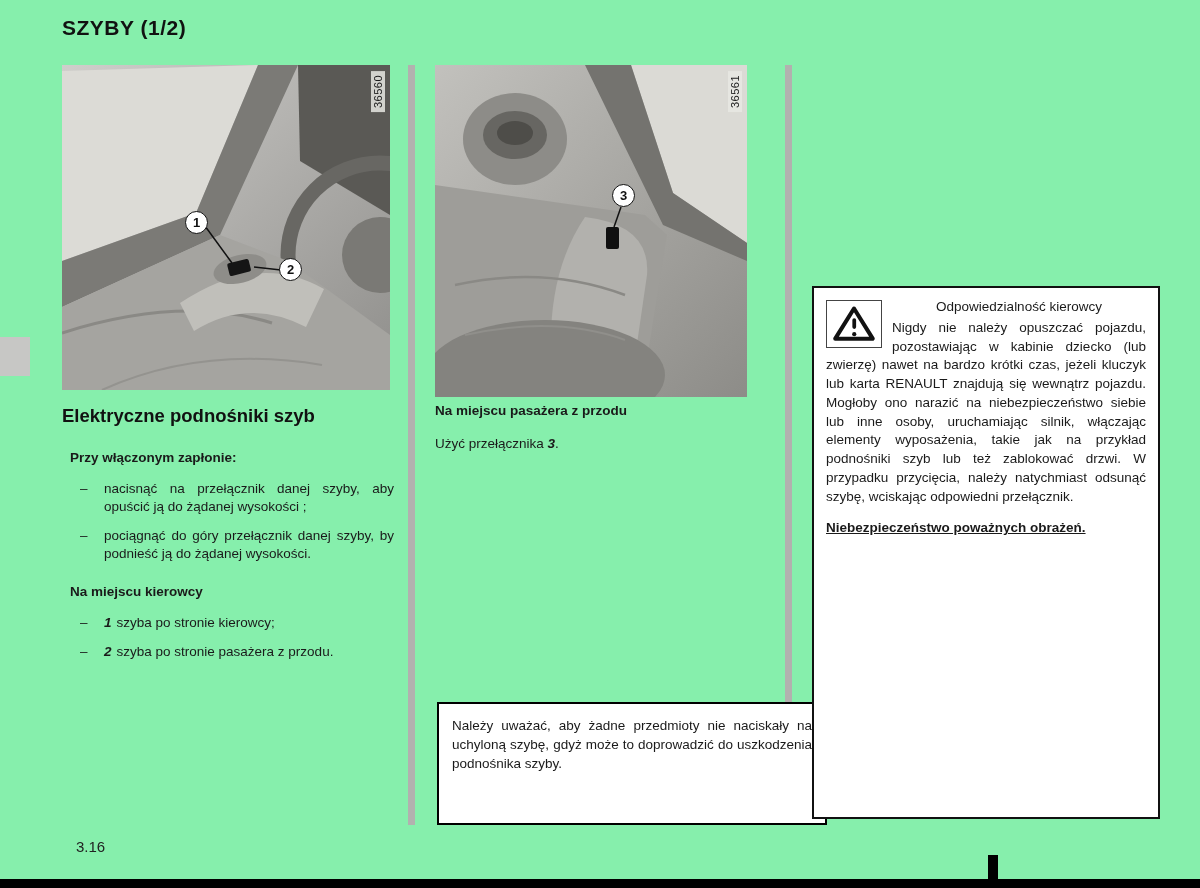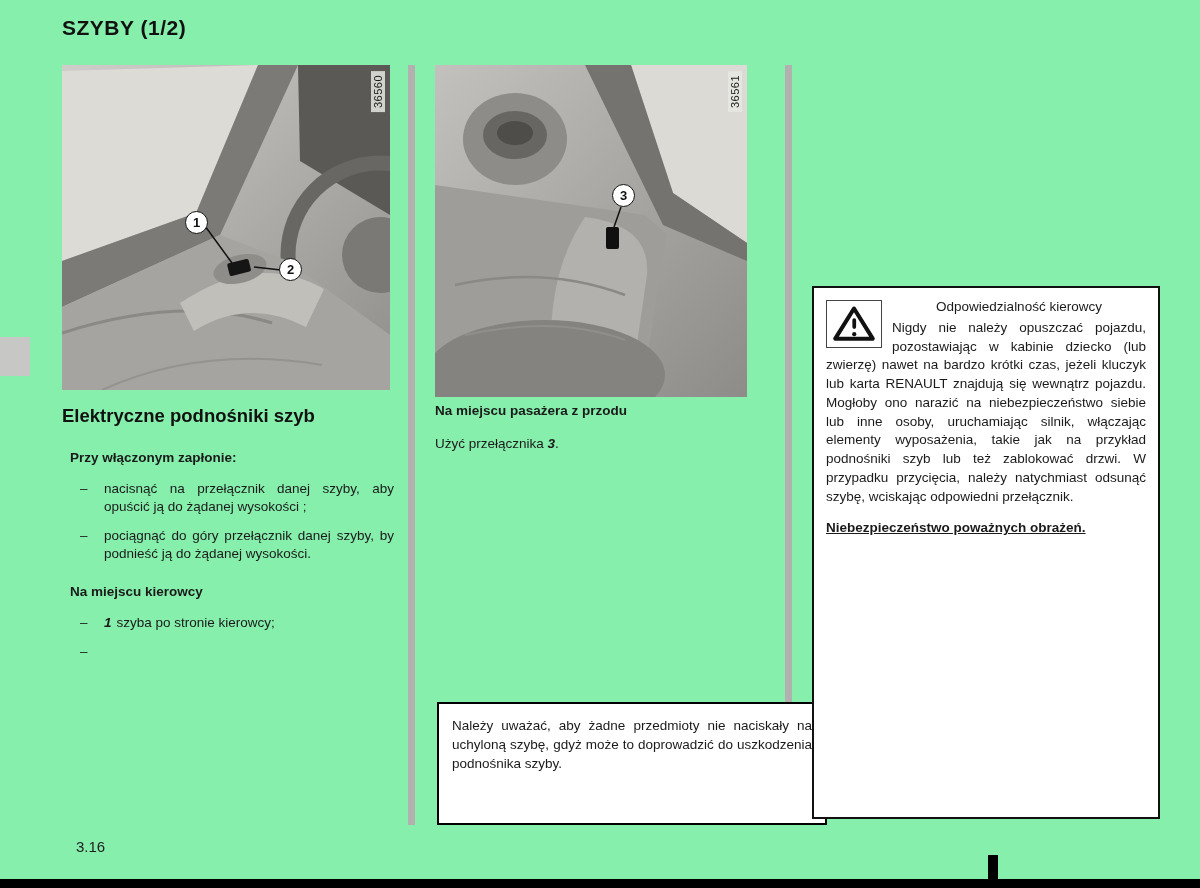--- a/index.html
+++ b/index.html
@@ -157,20 +157,21 @@
 
     <div class="driver-block">
       <div class="bold-line">Na miejscu kierowcy</div>
 
       <div class="bullet">
         <span class="dash">–</span>
         <span class="btxt"><span class="num-bi">1</span><span>szyba po stronie kierowcy;</span></span>
       </div>
       <div class="bullet">
         <span class="dash">–</span>
+        <span class="btxt"><span class="num-bi">2</span><span>szyba po stronie pasażera z przodu.</span></span>
       </div>
     </div>
   </div>
 
   <div class="mid-col">
     <div class="caption">Na miejscu pasażera z przodu</div>
     <div class="instr">
       <span>Użyć przełącznika </span><span class="num-bi" style="margin-right:0;">3</span><span>.</span>
     </div>
   </div>

